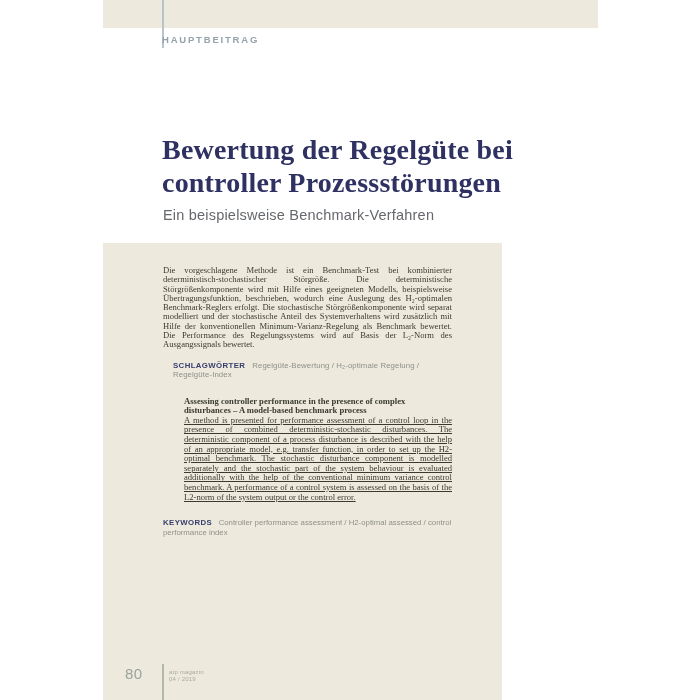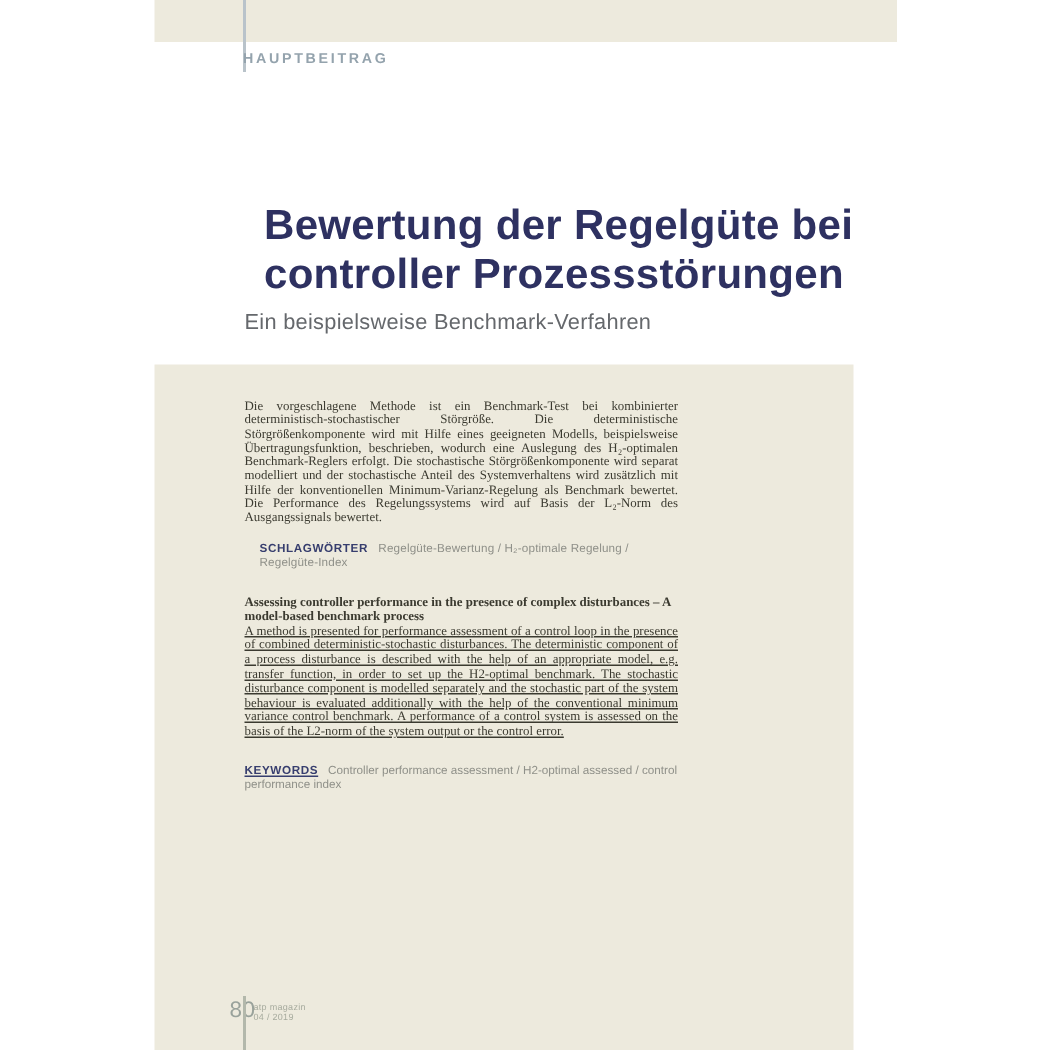--- a/index.html
+++ b/index.html
@@ -16,58 +16,58 @@
   
   .kicker-rule{position:absolute;left:162px;top:0;width:2px;height:48px;background:#b9c3ca;}
   .kicker{
     position:absolute;left:162px;top:34px;
     font-size:9.5px;font-weight:700;letter-spacing:1.8px;color:#94a3ad;
   }
 
   
   .title{
     position:absolute;left:162px;top:133px;width:430px;
-    font-family:Liberation Sans, sans-serif;font-weight:600;
-    font-size:28px;line-height:33px;color:#2e3161;letter-spacing:.2px;margin-left:14px;
+    font-family:Liberation Serif, serif;font-weight:600;
+    font-size:28px;line-height:33px;color:#2e3161;letter-spacing:.2px;
   }
   .subtitle{
     position:absolute;left:163px;top:207px;width:430px;
     font-size:14.5px;color:#65686c;letter-spacing:.2px;
   }
 
   
-  .main-box{position:absolute;left:103px;top:243px;width:466px;height:457px;background:#edeadd;}
+  .main-box{position:absolute;left:103px;top:243px;width:399px;height:457px;background:#edeadd;}
   .abstract-col{position:absolute;left:60px;top:23px;width:289px;}
 
   .abstract-de{
     font-family:"Liberation Serif",serif;
     font-size:8.6px;line-height:9.3px;color:#3b3a30;
     text-align:justify;margin:0;
   }
   .tagline{margin-top:11px;font-size:7.8px;line-height:9.5px;letter-spacing:.1px;margin-left:10px;}
   .tagline .lbl{font-weight:700;color:#373e6e;letter-spacing:.4px;}
   .tagline .val{color:#8f9089;}
 
-  .abstract-en{margin-top:17px;}
+  .abstract-en{margin-top:17px;margin-left:21px;}
   .abstract-en-heading{
     font-family:"Liberation Serif",serif;font-weight:700;
     font-size:8.6px;line-height:9.6px;color:#3b3a30;margin:0 0 0 0;
   }
   .abstract-en-body{
     font-family:"Liberation Serif",serif;
     font-size:8.6px;line-height:9.6px;color:#3b3a30;
     text-align:justify;margin:0;text-decoration:underline;
   }
   .keywords{margin-top:16px;font-size:7.8px;line-height:9.6px;}
-  .keywords .lbl{font-weight:700;color:#373e6e;letter-spacing:.4px;text-decoration:underline;}
+  .keywords .lbl{font-weight:700;color:#373e6e;letter-spacing:.4px;}
   .keywords .val{color:#8f9089;}
 
   
   .page-number{
-    position:absolute;left:153px;top:665px;
+    position:absolute;left:125px;top:665px;
     font-size:15px;color:#99a29b;letter-spacing:.3px;
   }
   .footer-rule{position:absolute;left:162px;top:664px;width:1.5px;height:36px;background:#b3b8ab;}
   .footer-meta{
     position:absolute;left:169px;top:669px;
     font-size:6px;line-height:7px;color:#a7ab9e;letter-spacing:.2px;
   }
 </style>
 </head>
 <body>

